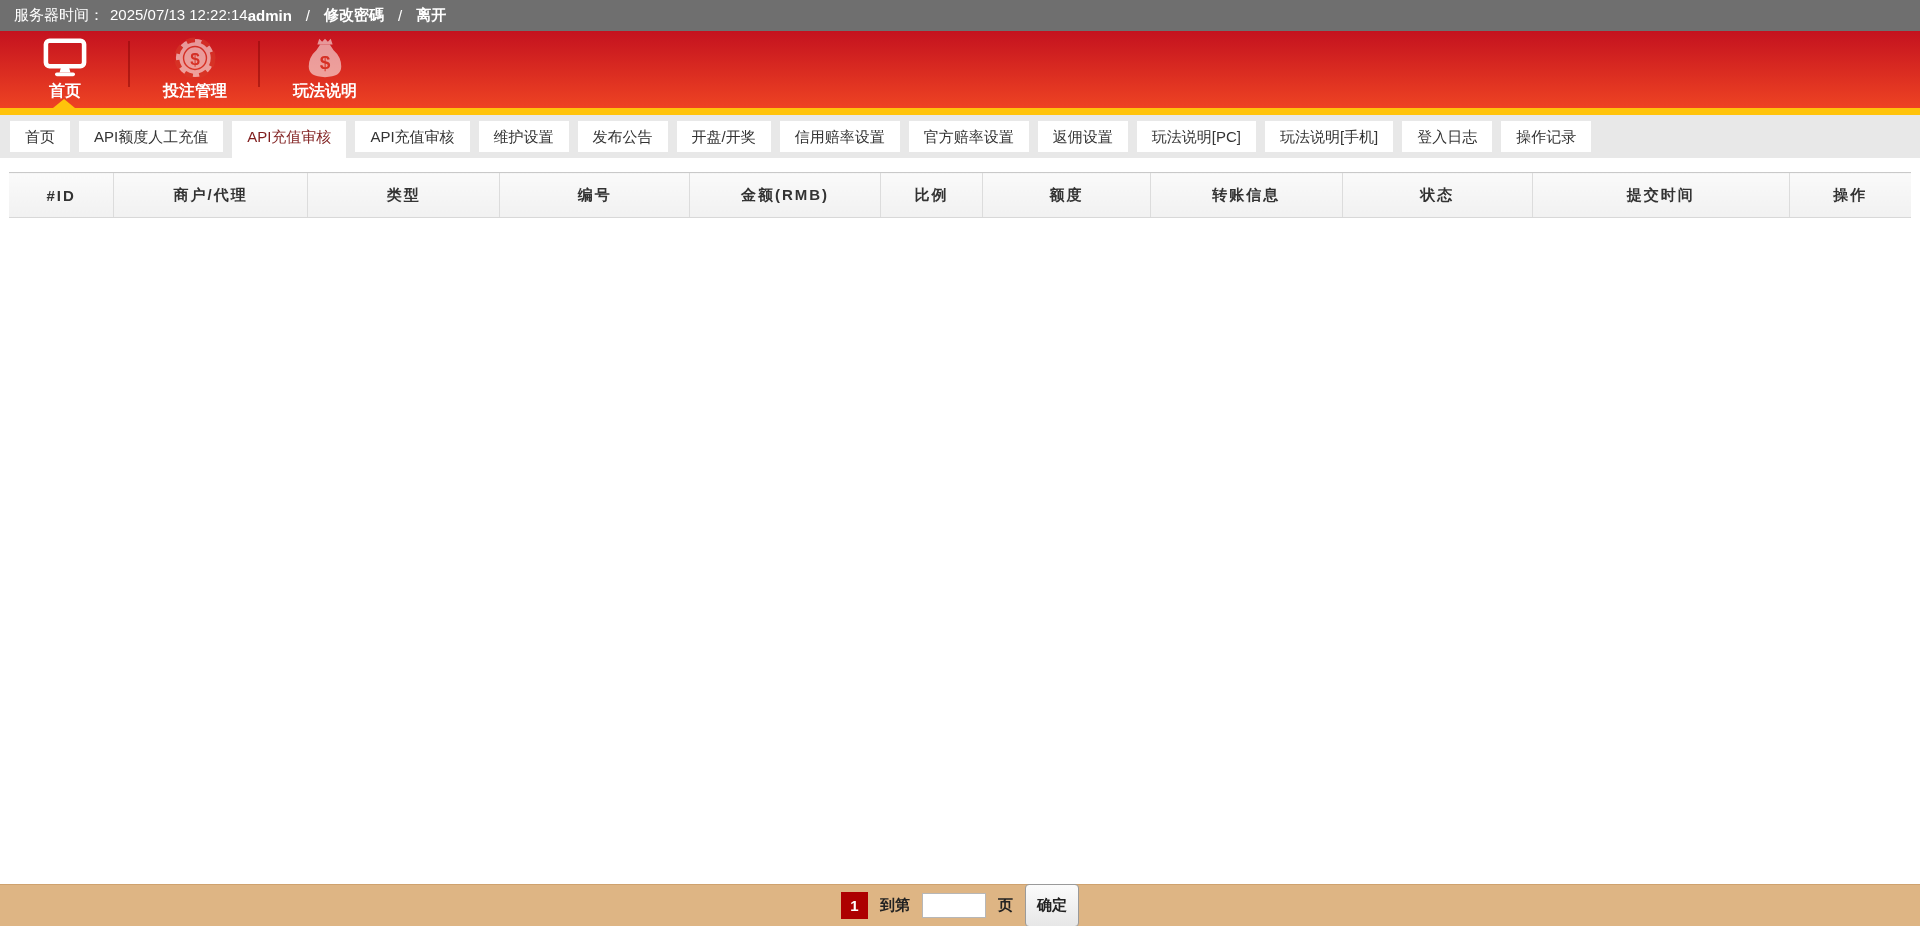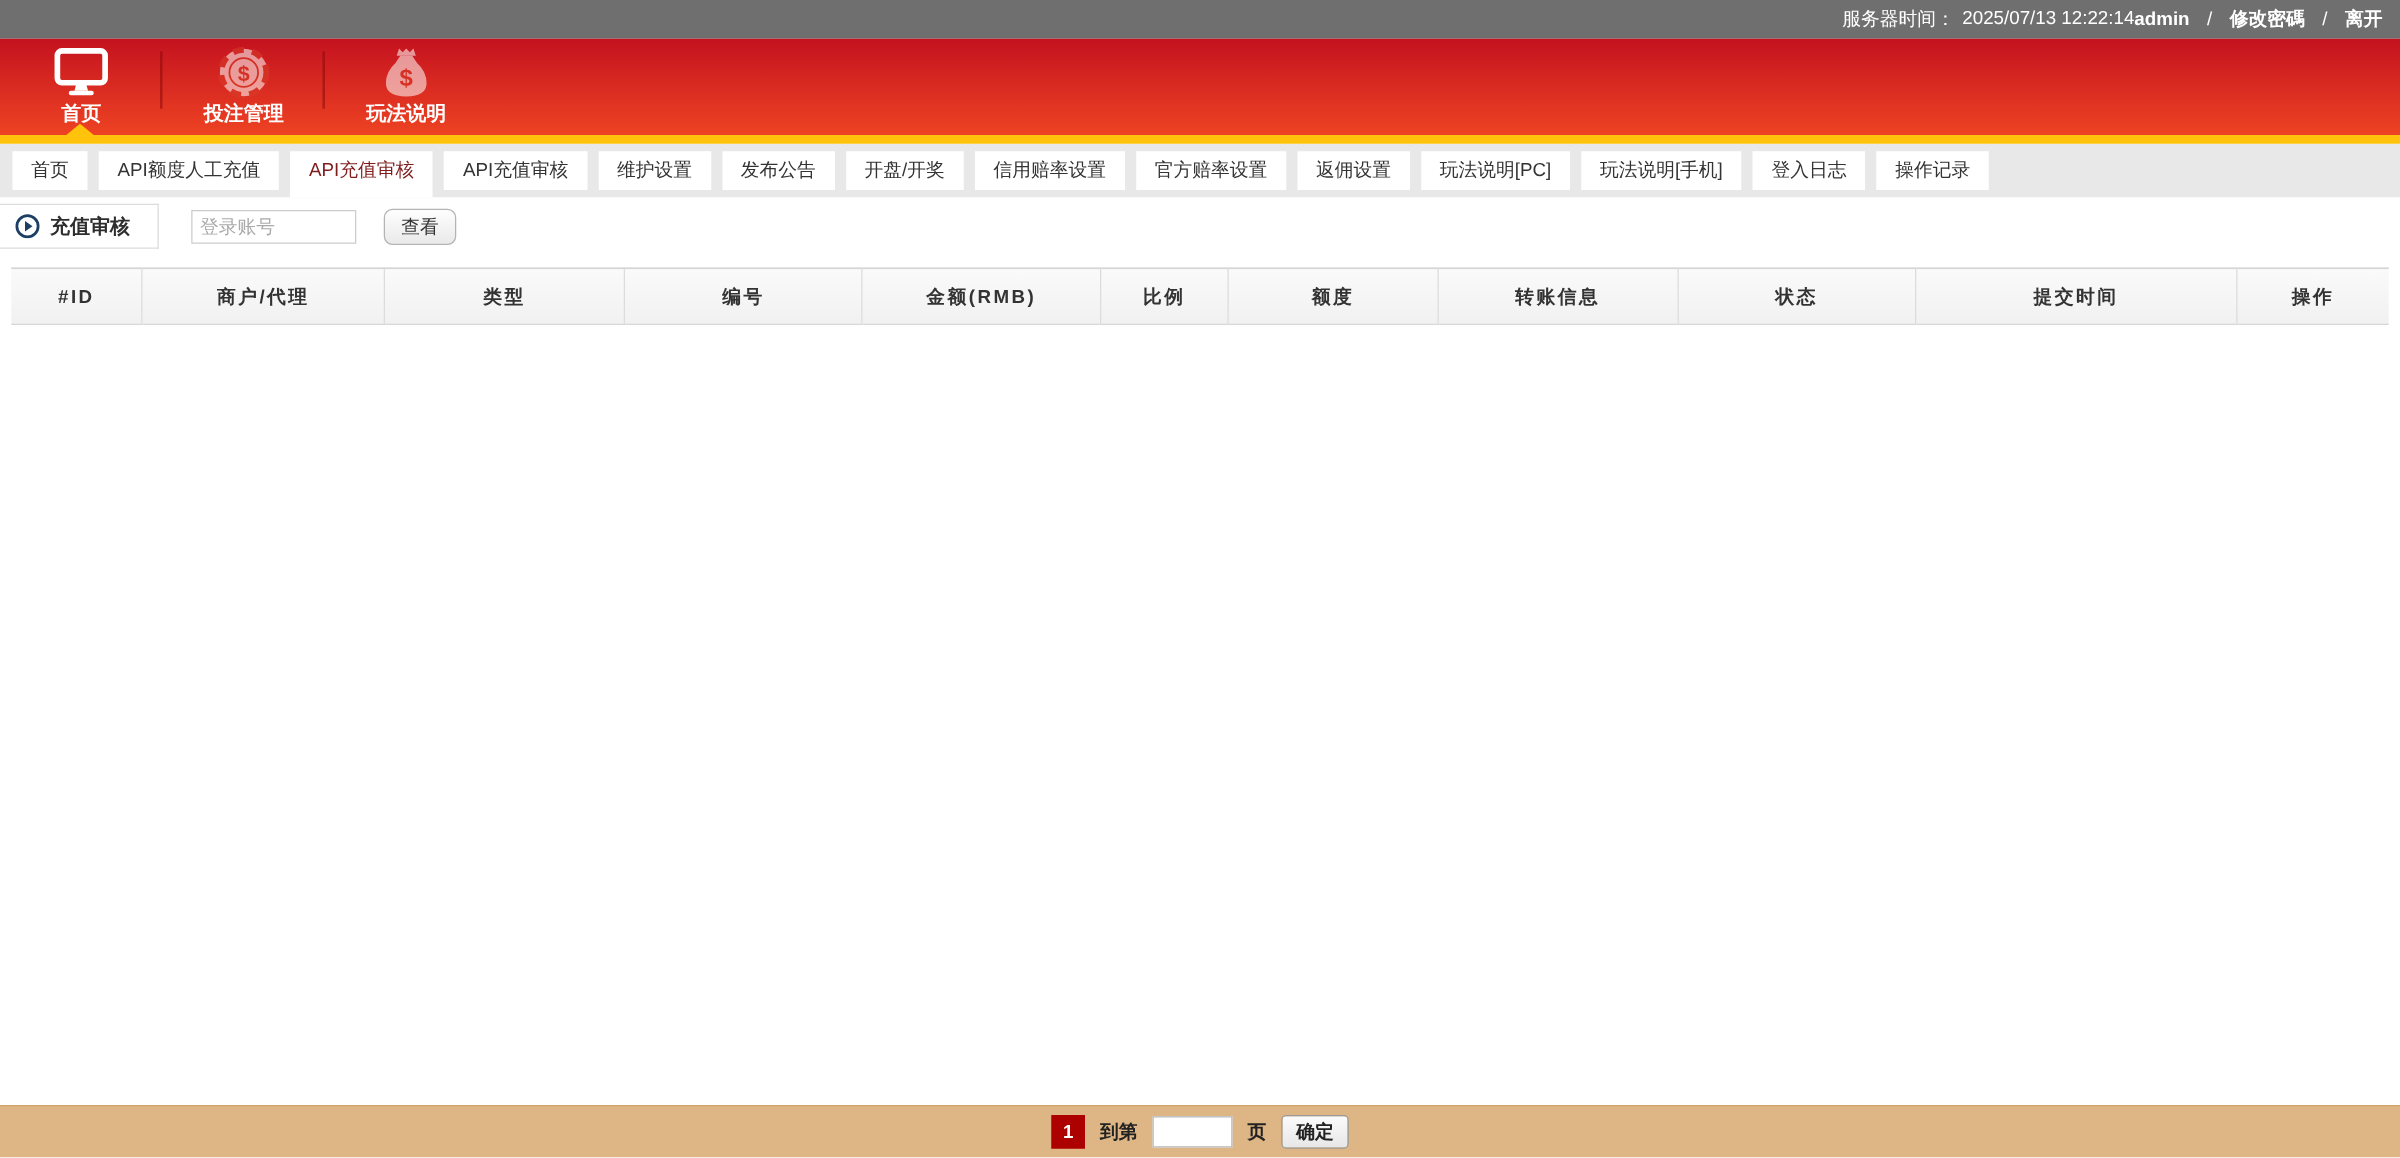--- a/index.html
+++ b/index.html
@@ -2,21 +2,21 @@
 <html><head>
 <meta charset="utf-8">
 <style>
   * { margin:0; padding:0; box-sizing:border-box; }
   html,body { width:1920px; height:926px; overflow:hidden;
     font-family:"Liberation Sans","DejaVu Sans",sans-serif; background:#fff; }
   .page { width:1920px; height:926px; display:flex; flex-direction:column; }
 
   
   .topbar { height:31px; background:#6f6f6f; color:#fff; display:flex;
-    align-items:center; justify-content:flex-end; padding:0 14px; font-size:15px; flex:0 0 31px; }
+    align-items:center; justify-content:flex-start; padding:0 14px; font-size:15px; flex:0 0 31px; }
   .topbar .left { display:flex; gap:6px; }
   .topbar .right { display:flex; gap:14px; align-items:center; font-weight:bold; }
   .topbar .sep { font-weight:normal; }
   .topbar .link { cursor:pointer; }
 
   
   .rednav { height:77px; flex:0 0 77px; position:relative;
     background:linear-gradient(#c4121f,#ee4323); display:flex; align-items:flex-start; }
   .nav-item { width:130px; height:100%; display:flex; flex-direction:column;
     align-items:center; justify-content:flex-end; padding-bottom:6px; position:relative; cursor:pointer; }
@@ -66,21 +66,21 @@
   col.c9{width:10%} col.c10{width:13.5%} col.c11{width:6.4%}
 
   
   .pager { height:42px; flex:0 0 42px; background:#deb584; border-top:1px solid #cfa26e;
     display:flex; align-items:center; justify-content:center; gap:12px; }
   .page-current { width:27px; height:27px; line-height:27px; background:#ad0000; color:#fff;
     font-weight:bold; text-align:center; font-size:15px; cursor:pointer; }
   .pager .ptext { font-size:15px; font-weight:bold; color:#222; }
   .goto-input { width:64px; height:25px; border:1px solid #b7b7b7; background:#fff;
     font-size:14px; padding:0 4px; }
-  .btn-confirm { height:27px; padding:0 11px; font-size:15px; font-weight:bold; color:#222;
+  .btn-confirm { height:43px; padding:0 11px; font-size:15px; font-weight:bold; color:#222;
     background:linear-gradient(#fbfbfb,#e7e7e7); border:1px solid #9a9a9a; border-radius:4px;
     cursor:pointer; font-family:"Liberation Sans","DejaVu Sans",sans-serif; }
 </style>
 </head>
 <body>
 
 <div class="page">
 
   <div class="topbar">
     <div class="left">
@@ -146,33 +146,20 @@
     <div class="tab">官方赔率设置</div>
     <div class="tab">返佣设置</div>
     <div class="tab">玩法说明[PC]</div>
     <div class="tab">玩法说明[手机]</div>
     <div class="tab">登入日志</div>
     <div class="tab">操作记录</div>
   </div>
 
   <div class="main">
 
-    <div class="filter-row">
-      <div class="section-box">
-        <span style="display:flex;">
-          <svg width="20" height="20" viewBox="0 0 20 20">
-            <circle cx="10" cy="10" r="8.5" fill="none" stroke="#1c3f63" stroke-width="2.2"></circle>
-            <polygon points="8,5.8 14,10 8,14.2" fill="#1c3f63"></polygon>
-          </svg>
-        </span>
-        <span class="stitle">充值审核</span>
-      </div>
-      <input class="filter-input" type="text" placeholder="登录账号" style="">
-      <button class="btn-view">查看</button>
-    </div>
 
     <div class="tablewrap">
       <table>
         <colgroup>
           <col class="c1">
             <col class="c2">
             <col class="c3">
             <col class="c4">
             <col class="c5">
           <col class="c6">

